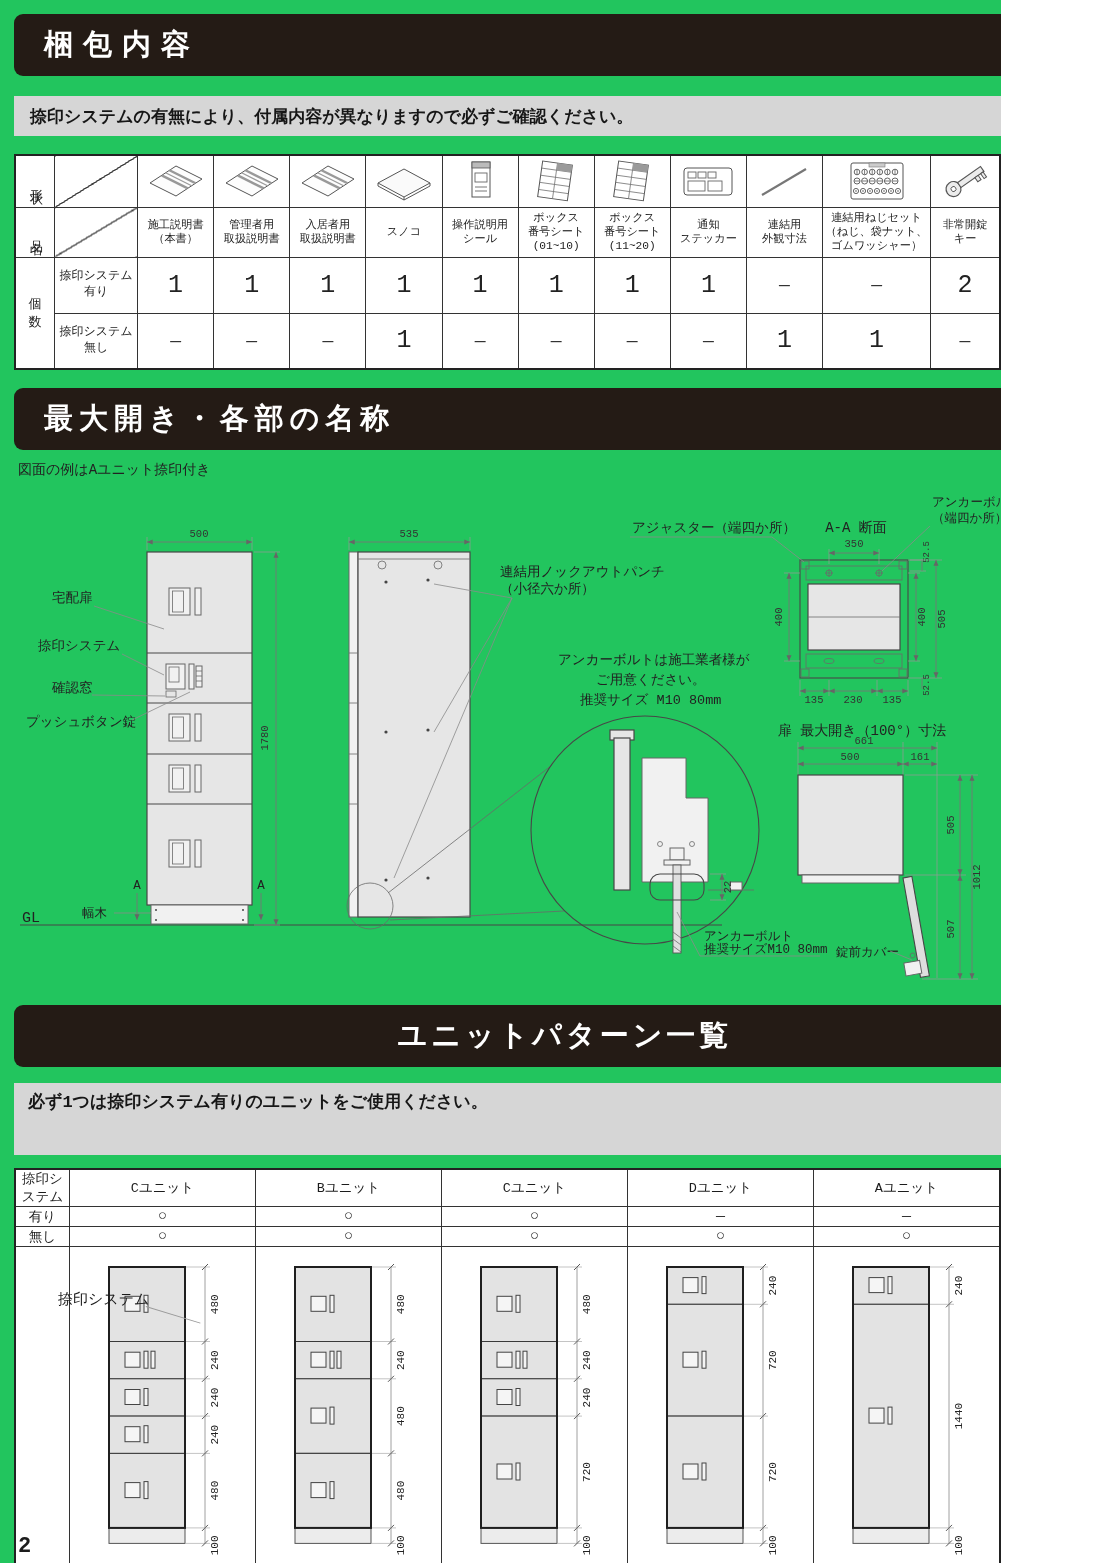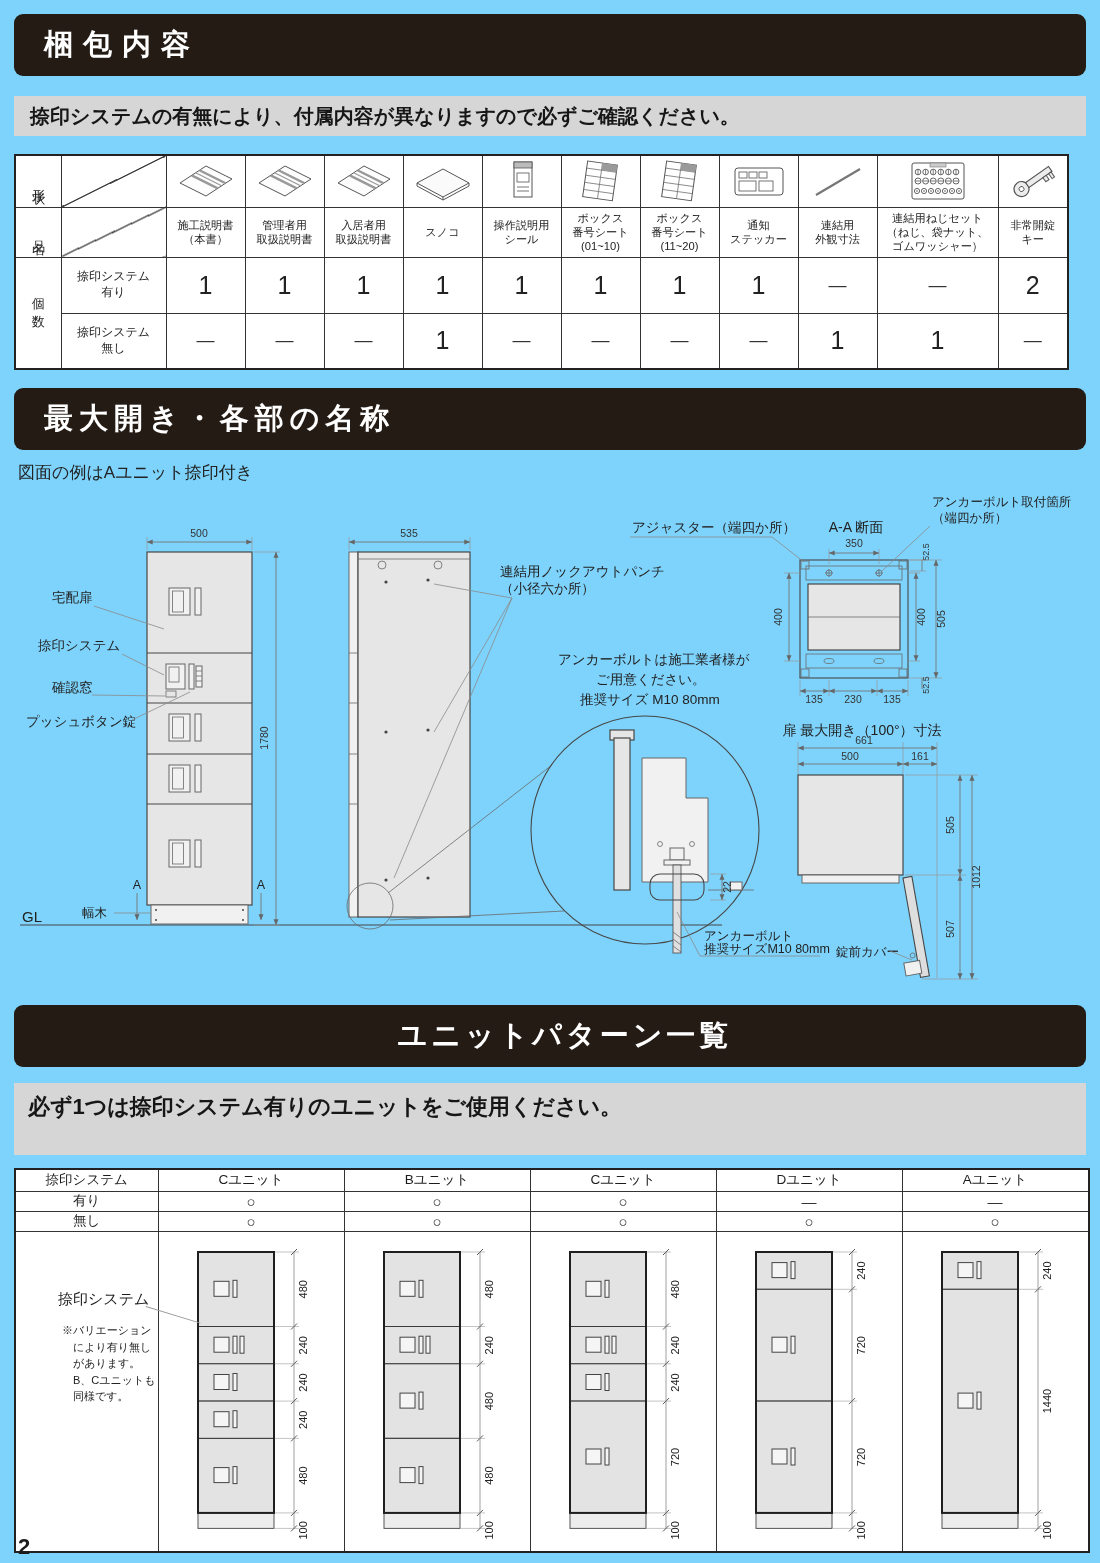--- a/index.html
+++ b/index.html
@@ -1,27 +1,27 @@
 <!DOCTYPE html>
 <html><head>
 <meta charset="utf-8">
 <style>
   html,body{margin:0;padding:0;background:#fff;}
-  .page{position:relative;width:1100px;height:1563px;background:#7dd3fc;overflow:hidden;
-        font-family:Liberation Sans, sans-serif;color:#1c1c1c;}
+  .page{position:relative;width:1001px;height:1563px;background:#22c55e;overflow:hidden;
+        font-family:Liberation Mono, monospace;color:#1c1c1c;}
   .banner{position:absolute;left:14px;width:1072px;height:62px;background:#241b15;border-radius:9px;
           color:#fff;font-weight:bold;font-size:29px;display:flex;align-items:center;padding-left:30px;box-sizing:border-box;}
   .b1{top:14px;letter-spacing:10px;}
   .b2{top:388px;letter-spacing:6px;}
   .b3{top:1005px;letter-spacing:4px;justify-content:center;}
   .notice{position:absolute;left:14px;width:1072px;background:#d6d6d6;box-sizing:border-box;
           font-weight:bold;color:#161616;}
-  .n1{top:96px;height:40px;font-size:20px;display:flex;align-items:center;padding-left:16px;}
-  .n2{top:1083px;height:72px;font-size:22px;line-height:1.65;padding:6px 14px;}
-  .caption{position:absolute;left:18px;top:461px;font-size:17px;color:#222;}
+  .n1{top:96px;height:40px;font-size:17px;display:flex;align-items:center;padding-left:16px;}
+  .n2{top:1083px;height:72px;font-size:17px;line-height:1.65;padding:6px 14px;}
+  .caption{position:absolute;left:18px;top:461px;font-size:14px;color:#222;}
   .pagenum{position:absolute;left:18px;top:1534px;font-size:22px;font-weight:bold;}
 
   
   table.ptable{position:absolute;left:14px;top:154px;border-collapse:collapse;table-layout:fixed;
                border:2px solid #222;background:#fff;}
   table.ptable td,table.ptable th{border:1px solid #333;padding:0;text-align:center;vertical-align:middle;font-weight:normal;}
   .vh{writing-mode:vertical-rl;text-orientation:upright;margin:0 auto;font-size:13px;letter-spacing:2px;}
   .diag{background:linear-gradient(to bottom right,transparent calc(50% - 0.7px),#444 calc(50% - 0.7px),#444 calc(50% + 0.7px),transparent calc(50% + 0.7px));}
   .qtyhead{height:100%;display:flex;flex-direction:column;justify-content:space-around;align-items:center;font-size:13px;}
   .syslabel{font-size:12px;white-space:pre-line;line-height:1.3;}
@@ -749,20 +749,15 @@
               <text transform="rotate(-90 148 38.6)" x="148" y="38.6" class="ulab">240</text>
               <text transform="rotate(-90 148 169.1)" x="148" y="169.1" class="ulab">1440</text>
               <text transform="rotate(-90 148 298.4)" x="148" y="298.4" class="ulab">100</text>
             </svg></td>
     </tr>
   </tbody>
     </table>
 
   <div class="stamp-label">捺印システム</div>
   <div class="stamp-leader"></div>
-  <div class="stamp-note">※バリエーション
-　により有り無し
-　があります。
-　B、Cユニットも
-　同様です。</div>
 
   <div class="pagenum">2</div>
 </div>
 
 </body></html>

